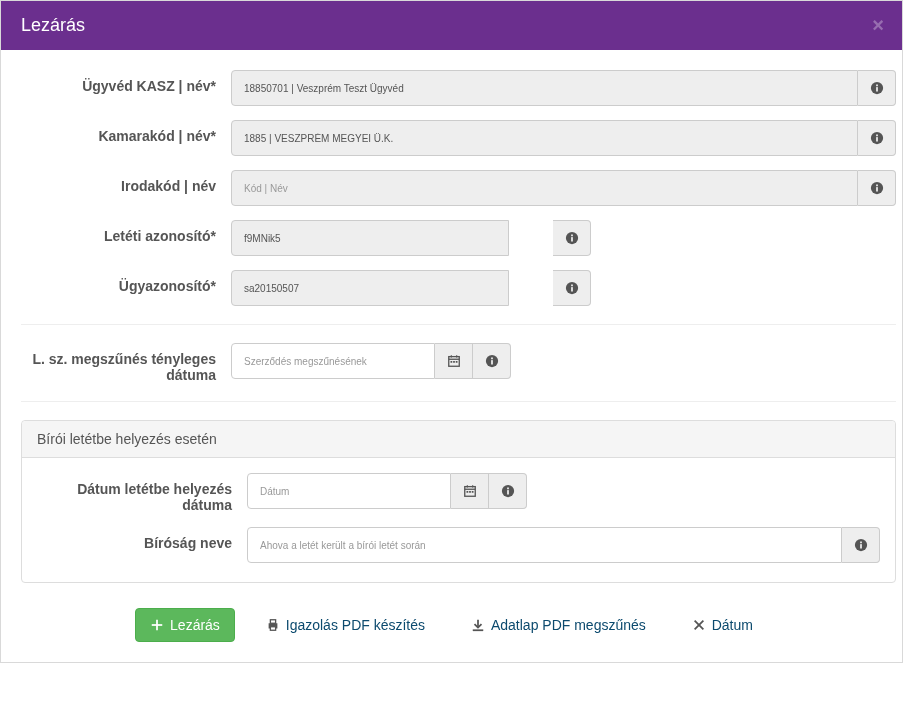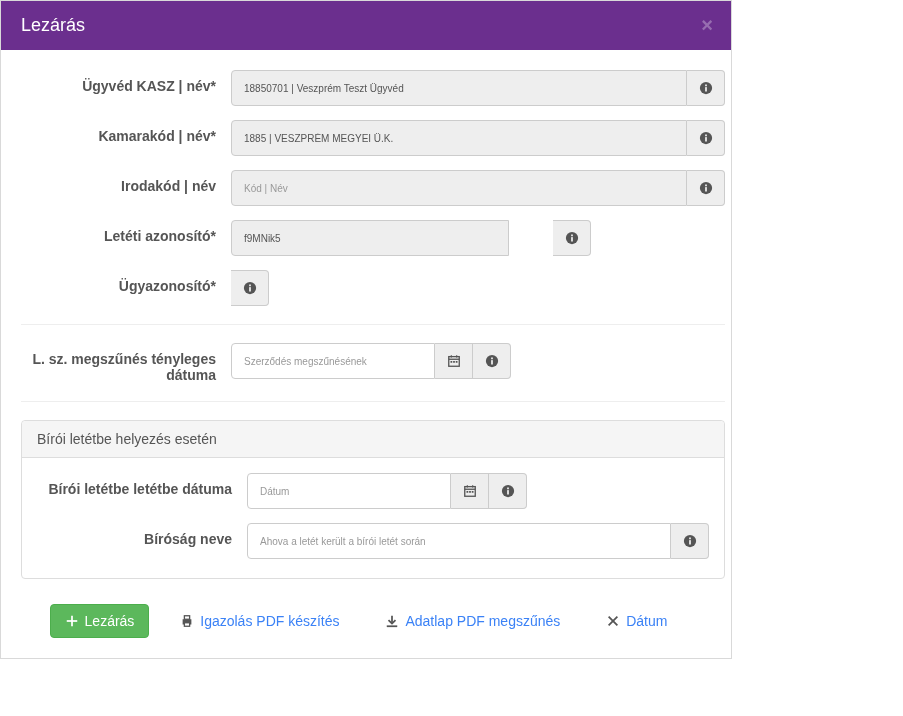--- a/index.html
+++ b/index.html
@@ -3,21 +3,21 @@
   <meta charset="utf-8">
   <style>
     * { box-sizing: border-box; margin: 0; padding: 0; }
     body {
       font-family: "Helvetica Neue", Helvetica, Arial, sans-serif;
       background: #fff;
       color: #555;
       font-size: 14px;
     }
     .modal {
-      width: 732px;
+      width: 903px;
       border: 1px solid rgba(0,0,0,0.15);
       background: #fff;
     }
     .modal-header {
       background: #6b2f8e;
       color: #fff;
       padding: 14px 20px;
       position: relative;
     }
     .modal-title {
@@ -130,21 +130,21 @@
       margin: 0 6px;
     }
     .btn-success {
       background: #5cb85c;
       border-color: #4cae4c;
       color: #fff;
     }
     .btn-default {
       background: #fff;
       border-color: transparent;
-      color: #3b82f6;
+      color: #0c4a6e;
     }
     .icon-svg { width: 14px; height: 14px; display: block; }
   </style>
 </head>
 <body>
 
 <div class="modal">
   <div class="modal-header">
     <div class="modal-title">Lezárás</div>
     <span class="close-btn">×</span>
@@ -204,20 +204,21 @@
               <rect x="7" y="7" width="2" height="5" fill="#eee"></rect>
               <rect x="7" y="4" width="2" height="2" fill="#eee"></rect>
             </svg>
         </div>
       </div>
     </div>
 
     <div class="form-row">
       <div class="form-label">Ügyazonosító*</div>
       <div class="form-control-wrap narrow">
+        <input class="form-input" disabled="" value="sa20150507" style="">
         <div class="input-addon info">
           <svg class="icon-svg" viewBox="0 0 16 16">
               <circle cx="8" cy="8" r="7" fill="#555"></circle>
               <rect x="7" y="7" width="2" height="5" fill="#eee"></rect>
               <rect x="7" y="4" width="2" height="2" fill="#eee"></rect>
             </svg>
         </div>
       </div>
     </div>
 
@@ -248,21 +249,21 @@
       </div>
     </div>
 
     <hr class="divider">
 
     <div class="panel">
       <div class="panel-heading">Bírói letétbe helyezés esetén</div>
       <div class="panel-body">
 
         <div class="form-row">
-          <div class="form-label">Bírói letétbe letétbe dátuma</div>
+          <div class="form-label">Dátum letétbe helyezés dátuma</div>
           <div class="form-control-wrap date">
             <input class="form-input" placeholder="Dátum" style="">
             <div class="input-addon">
               <svg class="icon-svg" viewBox="0 0 16 16">
                   <rect x="2" y="3" width="12" height="11" fill="none" stroke="#555" stroke-width="1.5"></rect>
                   <line x1="2" y1="6" x2="14" y2="6" stroke="#555" stroke-width="1.5"></line>
                   <line x1="5" y1="1.5" x2="5" y2="4" stroke="#555" stroke-width="1.5"></line>
                   <line x1="11" y1="1.5" x2="11" y2="4" stroke="#555" stroke-width="1.5"></line>
                   <rect x="4" y="8" width="2" height="2" fill="#555"></rect>
                   <rect x="7" y="8" width="2" height="2" fill="#555"></rect>

